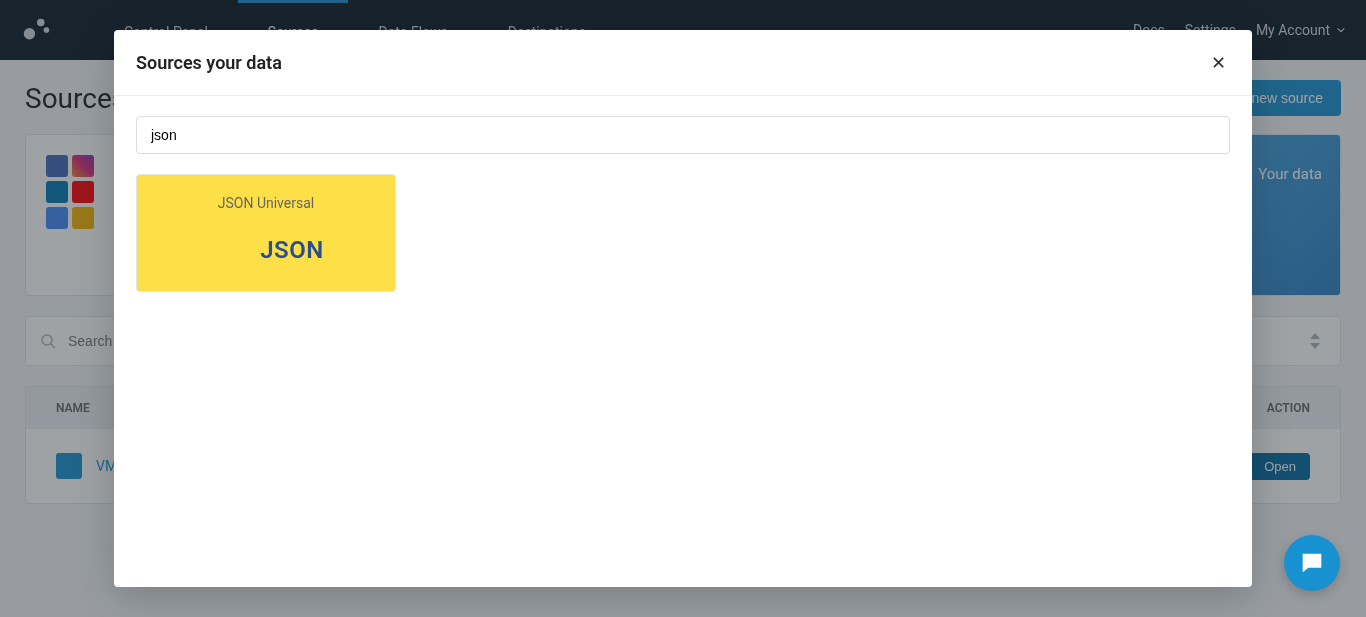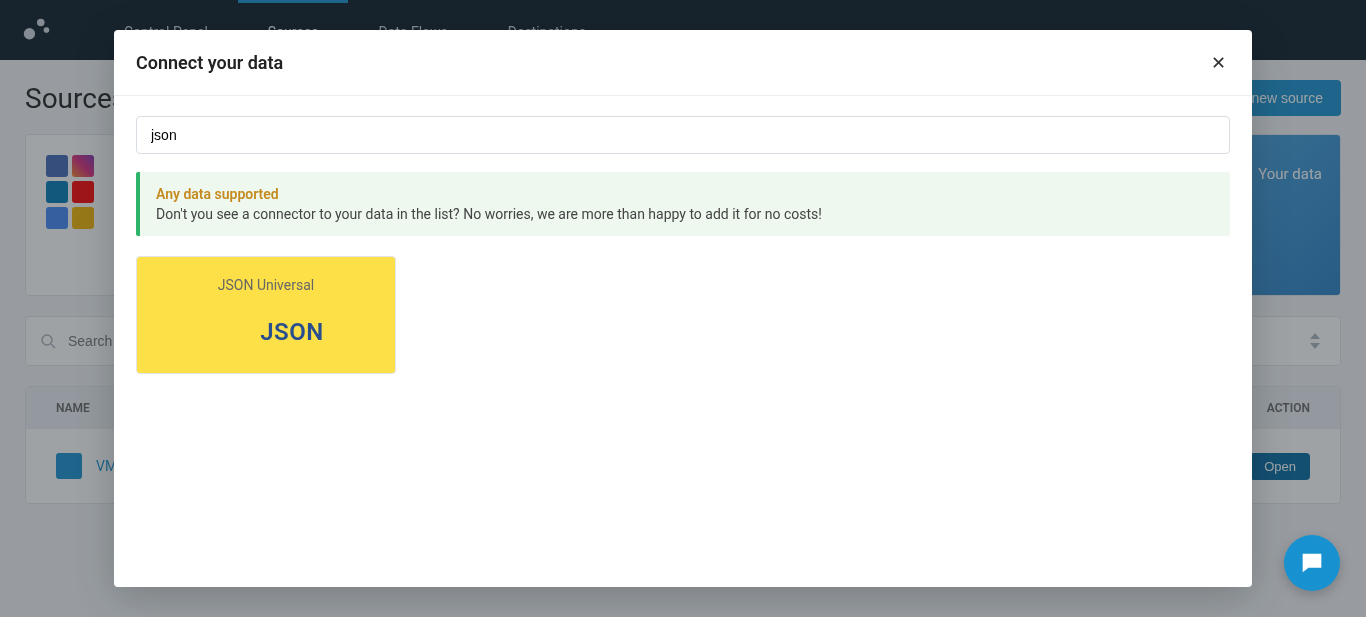--- a/index.html
+++ b/index.html
@@ -79,20 +79,30 @@
     <div class="nav-item active special">
         <span>Sources</span>
       </div>
     <div class="nav-item">
         <span>Data Flows</span>
       </div>
     <div class="nav-item">
         <span>Destinations</span>
       </div>
   </div>
+  <div class="nav-right">
+    <span>Docs</span>
+    <span>Settings</span>
+    <div class="acct">
+      <span>My Account</span>
+      <svg class="chev" viewBox="0 0 12 12">
+          <path d="M2 4 L6 8 L10 4" stroke="#cfd6dc" stroke-width="1.5" fill="none"></path>
+        </svg>
+    </div>
+  </div>
 </div>
 
 <div class="page">
   <div class="page-header">
     <div class="page-title">Sources</div>
     <button class="btn-primary">+ Add new source</button>
   </div>
 
   <div class="promo-card">
     <div class="promo-icons">
@@ -157,29 +167,25 @@
           </svg>
         <button class="open-btn">Open</button>
       </div>
     </div>
   </div>
 </div>
 
 <div class="overlay">
   <div class="modal">
     <div class="modal-head">
-      <div class="modal-title">Connect your data</div>
+      <div class="modal-title">Sources your data</div>
       <div class="close">✕</div>
     </div>
     <div class="modal-body">
       <input class="m-search" type="text" value="json" style="">
-      <div class="info-box">
-        <div class="info-title">Any data supported</div>
-        <div class="info-text">Don't you see a connector to your data in the list? No worries, we are more than happy to add it for no costs!</div>
-      </div>
       <div class="card-grid">
         <div class="conn-card">
           <div class="c-title">JSON Universal</div>
           <div class="json-logo">
             <svg class="ring" viewBox="0 0 44 44">
               <defs>
                 <linearGradient id="g1" x1="0" y1="0" x2="1" y2="1">
                     <stop offset="0" stop-color="#555"></stop>
                     <stop offset="1" stop-color="#ccc"></stop>
                   </linearGradient>

